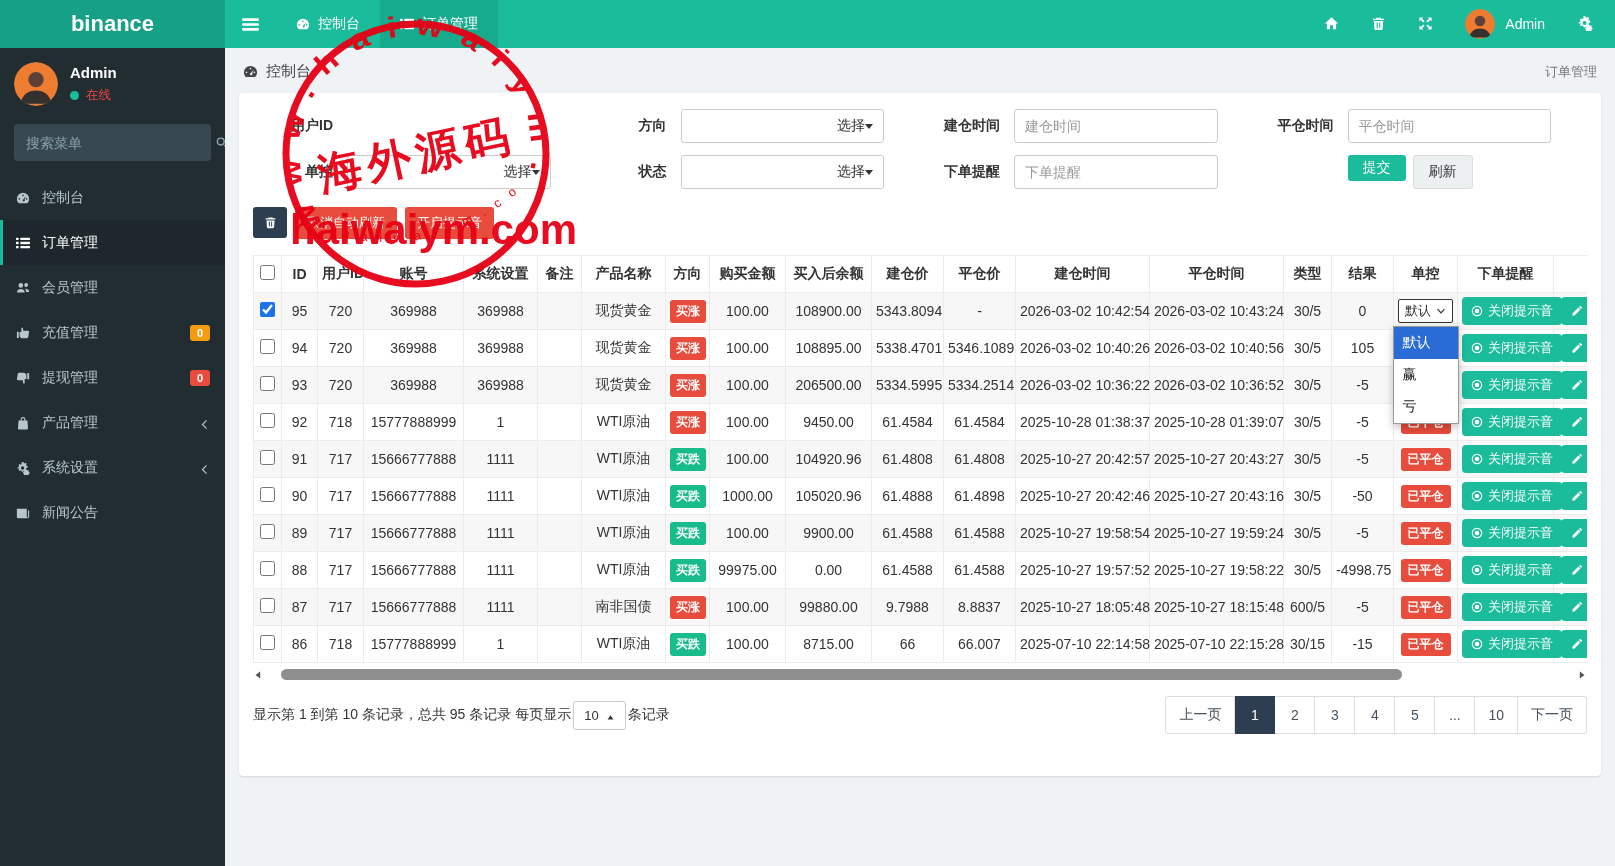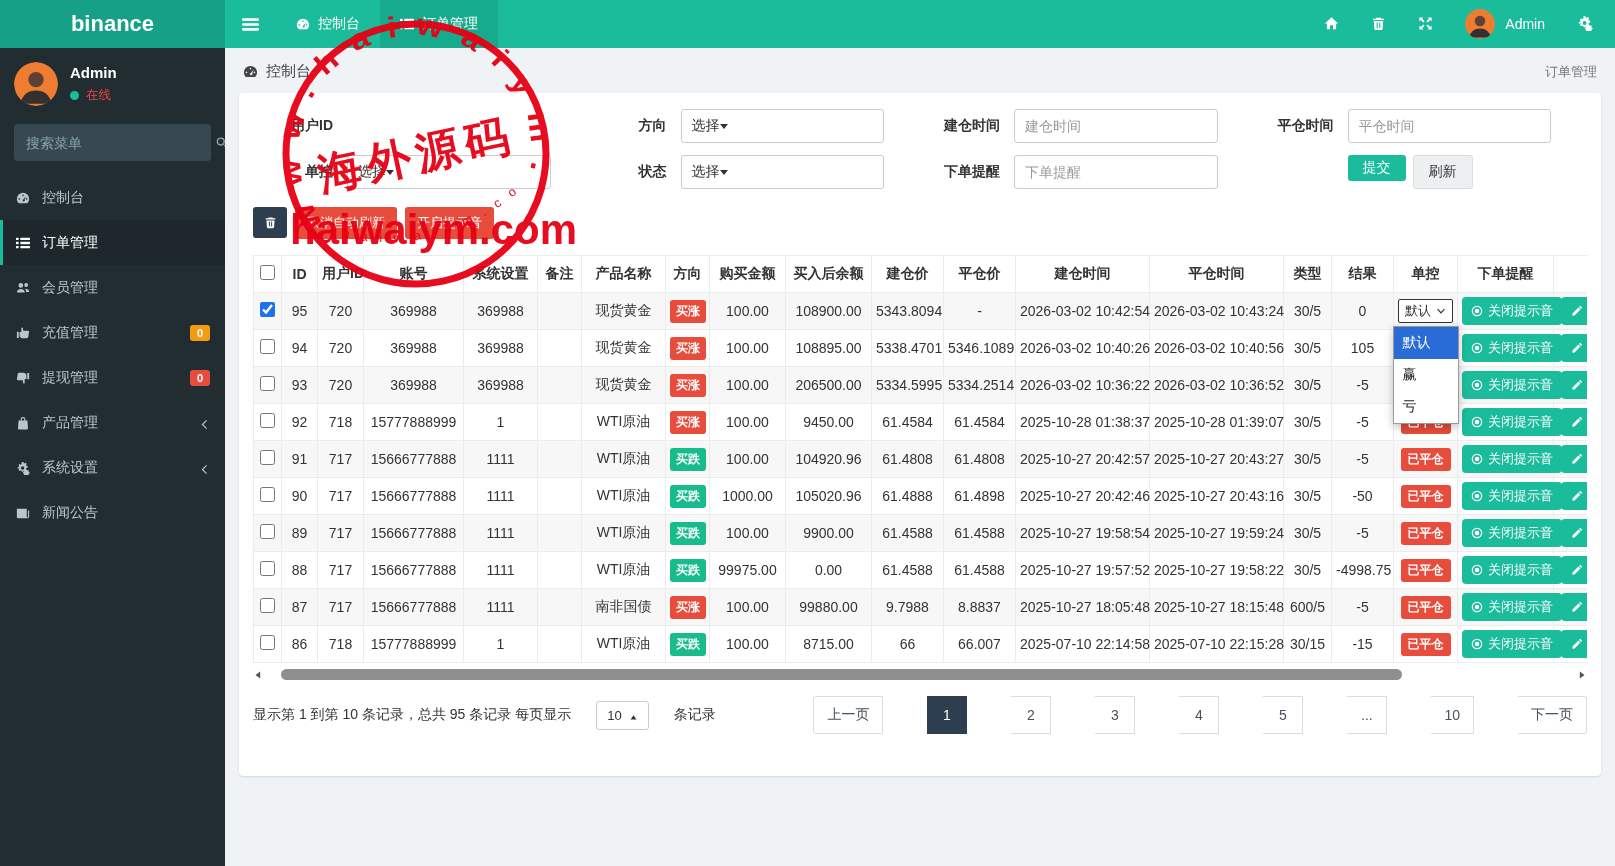--- a/index.html
+++ b/index.html
@@ -48,21 +48,21 @@
   .bc-right { color:#777; font-size:13px; }
   .box { background:#fff; border-radius:4px; box-shadow:0 1px 2px rgba(0,0,0,.12); padding:16px 14px 42px; position:relative; }
 
   
   .filter-grid { display:grid; grid-template-columns:repeat(4,1fr); row-gap:12px; margin-bottom:18px; }
   .field { display:flex; align-items:center; gap:14px; padding-right:36px; min-height:34px; }
   .field > label { width:80px; text-align:right; font-size:14px; font-weight:bold; color:#333; flex:none; }
   .fi, .fs { flex:1; height:34px; border:1px solid #ccc; border-radius:3px; background:#fff; font-size:14px; }
   .fi { padding:0 10px; color:#333; outline:none; }
   .fi::placeholder { color:#999; }
-  .fs { display:flex; align-items:center; justify-content:flex-start; padding:0 10px; color:#333; cursor:pointer; }
+  .fs { display:flex; align-items:center; justify-content:flex-end; padding:0 10px; color:#333; cursor:pointer; }
   .caret-dn { width:0; height:0; border:4px solid transparent; border-top:5px solid #333; margin-top:5px; }
   .btn { display:inline-flex; align-items:center; justify-content:center; border:none; border-radius:3px;
     font-size:14px; cursor:pointer; font-family:inherit; }
   .btn-primary { background:#1abc9c; color:#fff; height:26px; padding:0 15px; }
   .btn-default { background:#ecf0f1; color:#333; height:34px; padding:0 15px; border:1px solid #ddd; }
   .fbtns { display:flex; gap:7px; }
 
   
   .toolbar { display:flex; gap:8px; margin:2px 0 16px; }
   .btn-dark { background:#2c3e50; color:#fff; width:34px; height:31px; border-radius:3px; }
@@ -92,25 +92,25 @@
 
   
   .hscroll { display:flex; align-items:center; gap:5px; height:15px; margin:4px 0 14px; }
   .hs-arrow { color:#555; font-size:9px; line-height:1; cursor:pointer; }
   .hs-arrow .ic { width:10px; height:10px; }
   .hs-track { flex:1; height:11px; position:relative; }
   .hs-thumb { position:absolute; top:0; height:11px; background:#8f8f8f; border-radius:6px; cursor:grab; }
 
   
   .box-footer { display:flex; justify-content:space-between; align-items:center; margin-top:8px; }
-  .records { display:flex; align-items:center; gap:25px; font-size:14px; color:#333; }
+  .records { display:flex; align-items:center; gap:2px; font-size:14px; color:#333; }
   .pg-size { display:inline-flex; align-items:center; gap:7px; border:1px solid #ccc; border-radius:3px;
     background:#fff; padding:6px 10px; font-size:13px; color:#333; cursor:pointer; }
   .pg-size .ic { width:9px; height:9px; }
-  .pagination { display:flex;gap:44px; }
+  .pagination { display:flex; }
   .page-item { min-width:40px; height:38px; border:1px solid #ddd; border-left:none; background:#fff;
     display:flex; align-items:center; justify-content:center; font-size:14px; color:#485; color:#47525d;
     padding:0 13px; cursor:pointer; }
   .page-item:first-child { border-left:1px solid #ddd; border-radius:3px 0 0 3px; }
   .page-item:last-child { border-radius:0 3px 3px 0; }
   .page-item.active { background:#2c3e50; border-color:#2c3e50; color:#fff; }
 
   
   .stamp { position:absolute; left:238px; top:2px; width:365px; height:335px; z-index:60; pointer-events:none; opacity:.95; }
 </style>

